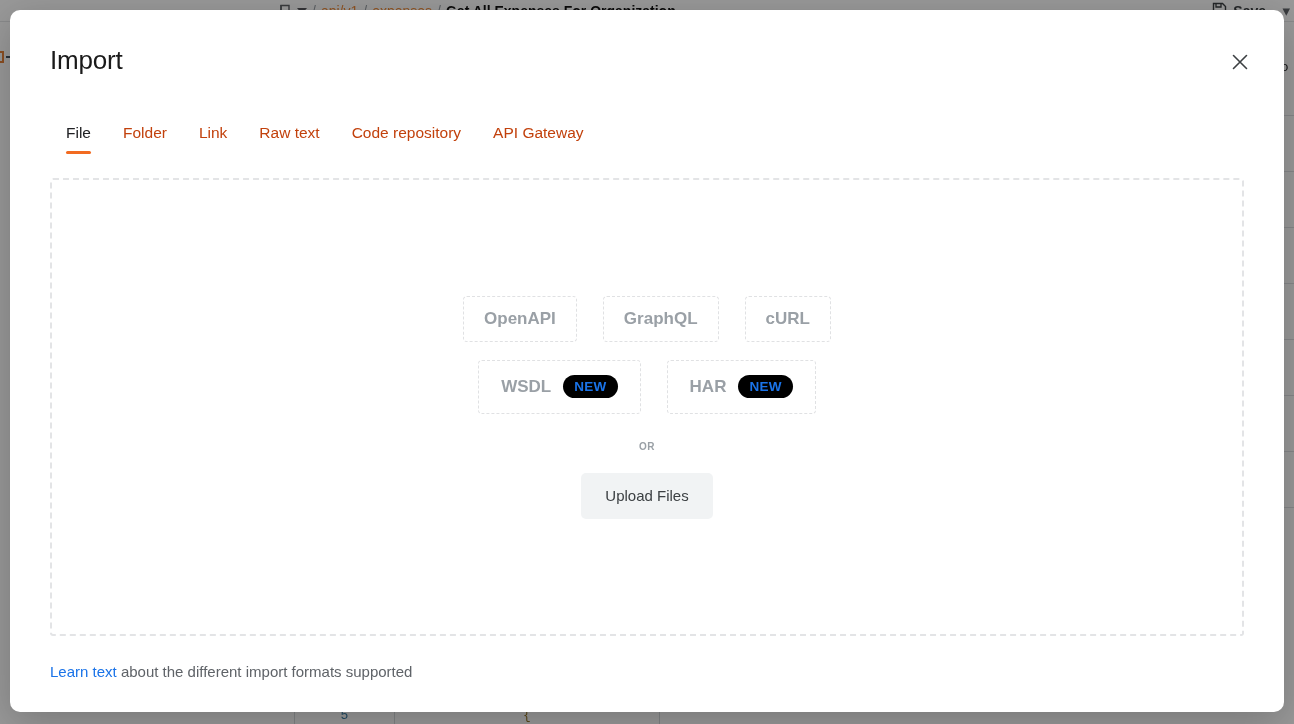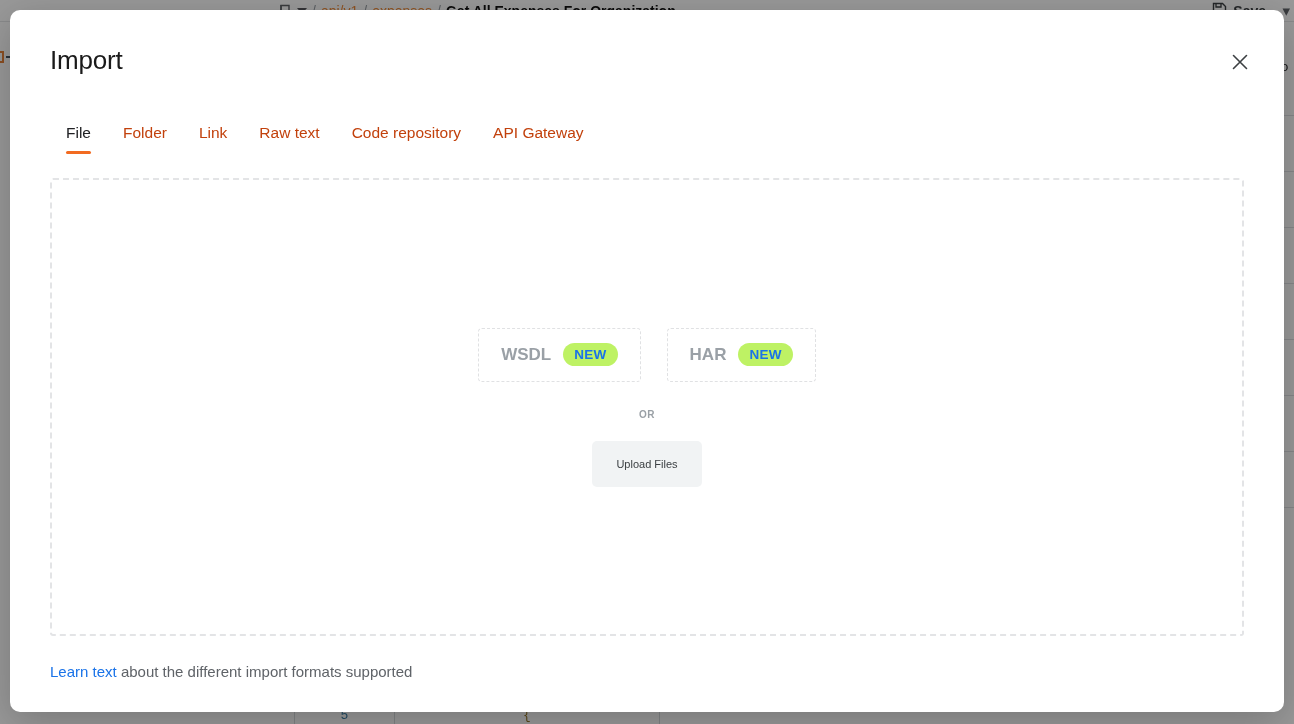--- a/index.html
+++ b/index.html
@@ -232,21 +232,21 @@
     font-size: 17px;
     font-weight: bold;
     color: #9aa0a6;
     cursor: pointer;
     background: #fff;
     white-space: nowrap;
   }
   .format-chip.tall { height: 54px; padding: 0 22px; }
 
   .new-badge {
-    background: #bef264;
+    background: #000000;
     color: #1a73e8;
     font-size: 13.5px;
     font-weight: bold;
     letter-spacing: 0.3px;
     padding: 5px 11px;
     border-radius: 999px;
     line-height: 1;
   }
 
   .or-text {
@@ -258,21 +258,21 @@
   }
 
   .upload-button {
     margin-top: 21px;
     background: #f1f3f4;
     border: none;
     border-radius: 5px;
     height: 46px;
     padding: 0 24px;
     font-family: "Liberation Sans", sans-serif;
-    font-size: 11px;
+    font-size: 15px;
     color: #3c4043;
     cursor: pointer;
   }
 
   
   .modal-footer {
     position: absolute;
     left: 40px;
     bottom: 30px;
     font-size: 15px;
@@ -367,20 +367,31 @@
     <div class="tab">Folder</div>
     <div class="tab">Link</div>
     <div class="tab">Raw text</div>
     <div class="tab">Code repository</div>
     <div class="tab">API Gateway</div>
   </div>
 
   <div class="dropzone">
     <div class="format-grid">
 
+      <div class="format-row">
+        <div class="format-chip">
+          <span>OpenAPI</span>
+        </div>
+        <div class="format-chip">
+          <span>GraphQL</span>
+        </div>
+        <div class="format-chip">
+          <span>cURL</span>
+        </div>
+      </div>
 
       <div class="format-row">
         <div class="format-chip tall">
           <span>WSDL</span>
           <span class="new-badge">NEW</span>
         </div>
         <div class="format-chip tall">
           <span>HAR</span>
           <span class="new-badge">NEW</span>
         </div>

